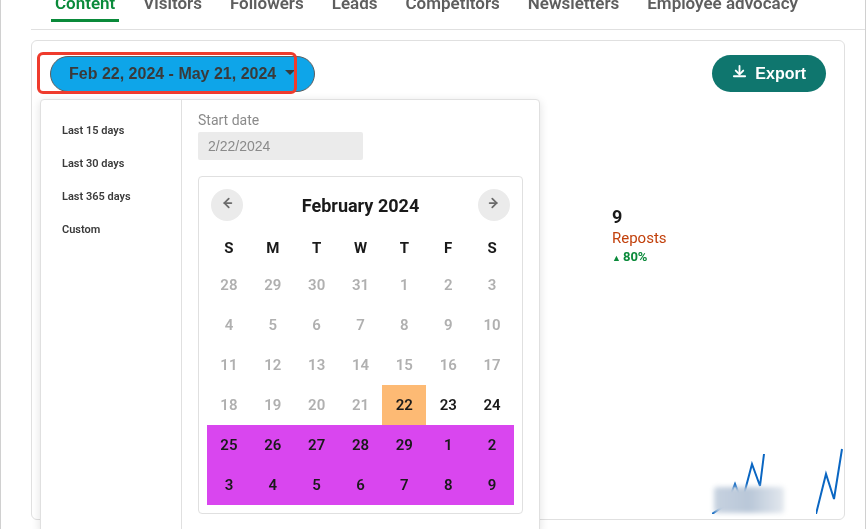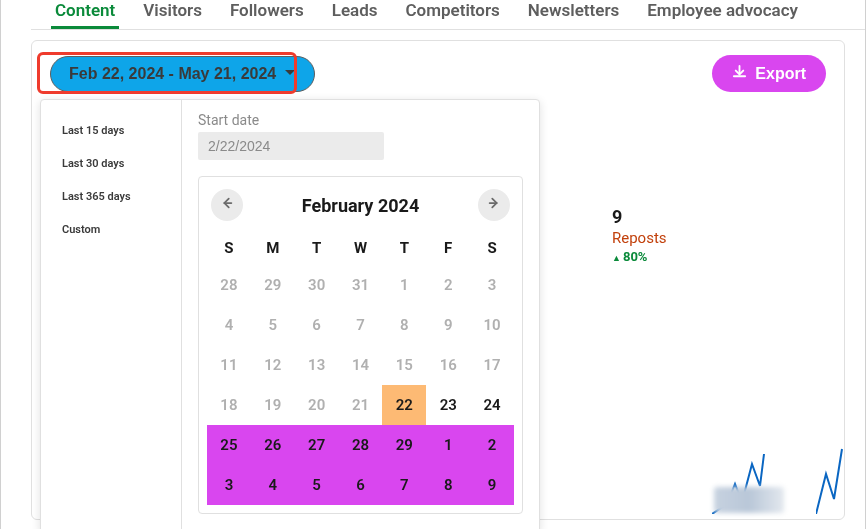--- a/index.html
+++ b/index.html
@@ -12,24 +12,24 @@
     height: 529px;
     overflow: hidden;
     position: relative;
     border-left: 1px solid #d0d0d0;
     border-right: 1px solid #d0d0d0;
   }
   
   .tabs {
     display: flex;
     gap: 28px;
-    padding: 0 24px;
+    padding: 8px 24px;
     border-bottom: 1px solid #e0e0e0;
     height: 30px;
-    align-items: flex-start;
+    align-items: flex-end;
     margin-left: 30px;
   }
   .tab {
     font-size: 17px;
     font-weight: 600;
     color: #5e5e5e;
     padding-bottom: 8px;
     cursor: pointer;
     position: relative;
   }
@@ -77,21 +77,21 @@
     width: 260px;
     height: 42px;
     border: 3px solid #ef3b2d;
     border-radius: 6px;
     pointer-events: none;
   }
   .export-btn {
     display: inline-flex;
     align-items: center;
     gap: 8px;
-    background: #d946ef;
+    background: #0f766e;
     color: #fff;
     border: none;
     border-radius: 22px;
     padding: 9px 20px;
     font-size: 16px;
     font-weight: 600;
     cursor: pointer;
   }
   
   .daterange-popover {
@@ -135,21 +135,21 @@
     font-size: 14px;
     color: #8a8a8a;
     margin-bottom: 4px;
   }
   .start-input {
     background: #ebebeb;
     border: none;
     padding: 6px 10px;
     color: #8a8a8a;
     font-size: 14px;
-    width: 186px;
+    width: 165px;
     border-radius: 2px;
   }
   .cal-card {
     margin-top: 16px;
     border: 1px solid #e0e0e0;
     border-radius: 4px;
     padding: 12px 8px 8px;
   }
   .cal-header {
     display: flex;

